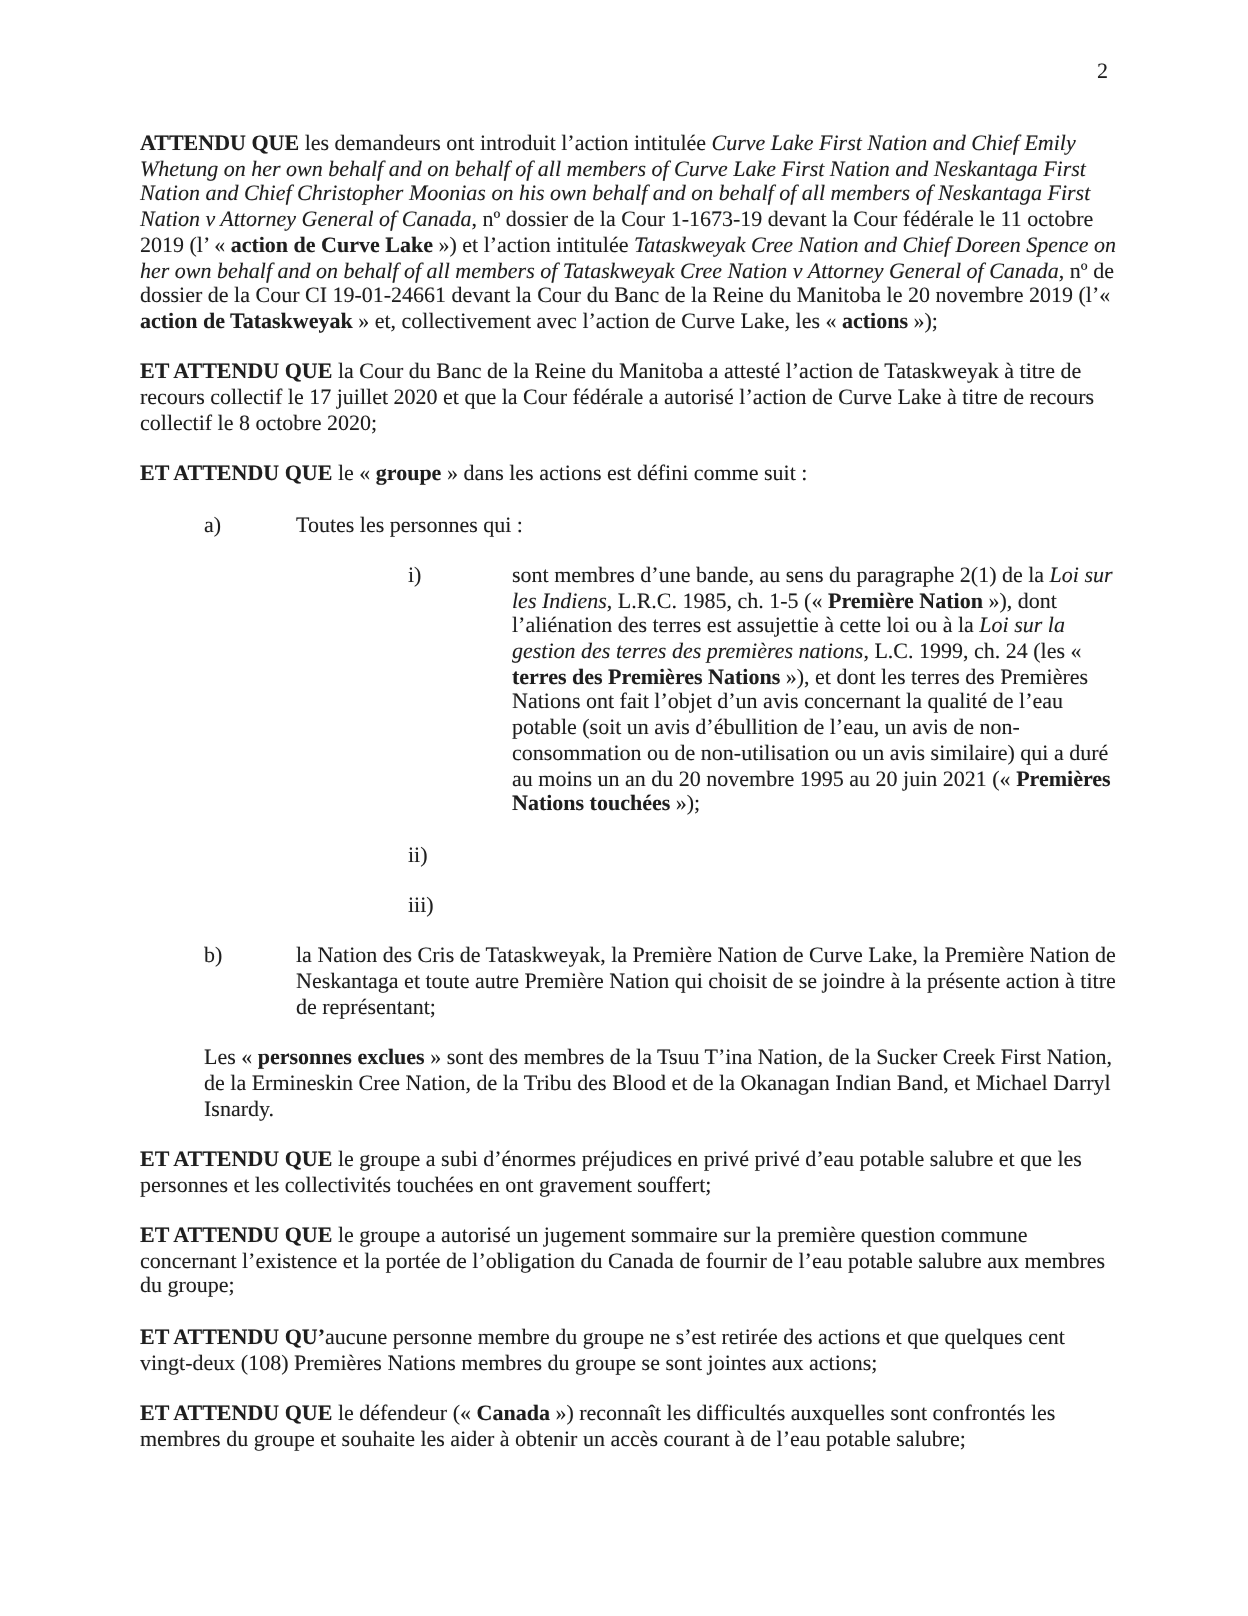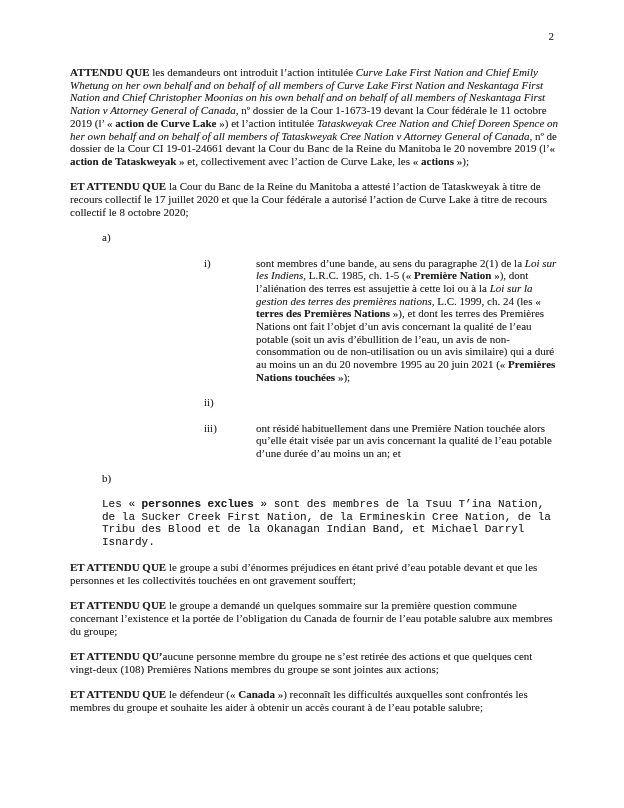--- a/index.html
+++ b/index.html
@@ -28,54 +28,56 @@
     position: absolute;
     top: 66px;
     left: 70px;
     width: 488px;
     font-size: 11px;
     line-height: 12.7px;
     text-align: left;
   }
   .blk { margin: 0 0 12.7px 0; }
   .blk:last-child { margin-bottom: 16px; }
-  .p-ind1 { padding-left: 32px; font-family: Liberation Mono, monospace; }
+  .p-ind1 { padding-left: 32px; }
   .li { display: flex; }
   .li.l1 { padding-left: 32px; }
   .li.l1 > .marker { flex: 0 0 46px; }
   .li.l2 { padding-left: 134px; }
   .li.l2 > .marker { flex: 0 0 52px; }
   .li > .txt { flex: 1 1 auto; }
   .b { font-weight: bold; }
   .i { font-style: italic; }
 </style>
 </head>
 <body>
 
 <div class="page">
   <div class="page-number">2</div>
   <div class="content" id="doc-content">
       <div class="blk"><span class="b">ATTENDU QUE</span><span> les demandeurs ont introduit l’action intitulée </span><span class="i">Curve Lake First Nation and Chief Emily Whetung on her own behalf and on behalf of all members of Curve Lake First Nation and Neskantaga First Nation and Chief Christopher Moonias on his own behalf and on behalf of all members of Neskantaga First Nation v Attorney General of Canada</span><span>, nº dossier de la Cour 1-1673-19 devant la Cour fédérale le 11 octobre 2019 (l’ « </span><span class="b">action de Curve Lake</span><span> ») et l’action intitulée </span><span class="i">Tataskweyak Cree Nation and Chief Doreen Spence on her own behalf and on behalf of all members of Tataskweyak Cree Nation v Attorney General of Canada</span><span>, nº de dossier de la Cour CI 19-01-24661 devant la Cour du Banc de la Reine du Manitoba le 20 novembre 2019 (l’« </span><span class="b">action de Tataskweyak</span><span> » et, collectivement avec l’action de Curve Lake, les « </span><span class="b">actions</span><span> »);</span></div>
       <div class="blk"><span class="b">ET ATTENDU QUE</span><span> la Cour du Banc de la Reine du Manitoba a attesté l’action de Tataskweyak à titre de recours collectif le 17 juillet 2020 et que la Cour fédérale a autorisé l’action de Curve Lake à titre de recours collectif le 8 octobre 2020;</span></div>
+      <div class="blk"><span class="b">ET ATTENDU QUE</span><span> le « </span><span class="b">groupe</span><span> » dans les actions est défini comme suit :</span></div>
       <div class="blk li l1">
         <span class="marker">a)</span>
+        <span class="txt"><span>Toutes les personnes qui :</span></span>
       </div>
       <div class="blk li l2">
         <span class="marker">i)</span>
         <span class="txt"><span>sont membres d’une bande, au sens du paragraphe 2(1) de la </span><span class="i">Loi sur les Indiens</span><span>, L.R.C. 1985, ch. 1-5 (« </span><span class="b">Première Nation</span><span> »), dont l’aliénation des terres est assujettie à cette loi ou à la </span><span class="i">Loi sur la gestion des terres des premières nations</span><span>, L.C. 1999, ch. 24 (les « </span><span class="b">terres des Premières Nations</span><span> »), et dont les terres des Premières Nations ont fait l’objet d’un avis concernant la qualité de l’eau potable (soit un avis d’ébullition de l’eau, un avis de non-consommation ou de non-utilisation ou un avis similaire) qui a duré au moins un an du 20 novembre 1995 au 20 juin 2021 (« </span><span class="b">Premières Nations touchées</span><span> »);</span></span>
       </div>
       <div class="blk li l2">
         <span class="marker">ii)</span>
       </div>
       <div class="blk li l2">
         <span class="marker">iii)</span>
-        <span class="txt"><span>ont résidé habituellement dans une Première Nation touchée alors qu’elle était visée par un avis concernant la qualité de l’eau potable d’une durée d’au moins un an; et</span></span>
       </div>
       <div class="blk li l1">
         <span class="marker">b)</span>
+        <span class="txt"><span>la Nation des Cris de Tataskweyak, la Première Nation de Curve Lake, la Première Nation de Neskantaga et toute autre Première Nation qui choisit de se joindre à la présente action à titre de représentant;</span></span>
       </div>
       <div class="blk p-ind1"><span>Les « </span><span class="b">personnes exclues</span><span> » sont des membres de la Tsuu T’ina Nation, de la Sucker Creek First Nation, de la Ermineskin Cree Nation, de la Tribu des Blood et de la Okanagan Indian Band, et Michael Darryl Isnardy.</span></div>
-      <div class="blk"><span class="b">ET ATTENDU QUE</span><span> le groupe a subi d’énormes préjudices en étant privé d’eau potable devant et que les personnes et les collectivités touchées en ont gravement souffert;</span></div>
-      <div class="blk"><span class="b">ET ATTENDU QUE</span><span> le groupe a demandé un quelques sommaire sur la première question commune concernant l’existence et la portée de l’obligation du Canada de fournir de l’eau potable salubre aux membres du groupe;</span></div>
+      <div class="blk"><span class="b">ET ATTENDU QUE</span><span> le groupe a subi d’énormes préjudices en privé privé d’eau potable salubre et que les personnes et les collectivités touchées en ont gravement souffert;</span></div>
+      <div class="blk"><span class="b">ET ATTENDU QUE</span><span> le groupe a autorisé un jugement sommaire sur la première question commune concernant l’existence et la portée de l’obligation du Canada de fournir de l’eau potable salubre aux membres du groupe;</span></div>
       <div class="blk"><span class="b">ET ATTENDU QU’</span><span>aucune personne membre du groupe ne s’est retirée des actions et que quelques cent vingt-deux (108) Premières Nations membres du groupe se sont jointes aux actions;</span></div>
       <div class="blk"><span class="b">ET ATTENDU QUE</span><span> le défendeur (« </span><span class="b">Canada</span><span> ») reconnaît les difficultés auxquelles sont confrontés les membres du groupe et souhaite les aider à obtenir un accès courant à de l’eau potable salubre;</span></div>
     </div>
 </div>
 
 </body></html>

